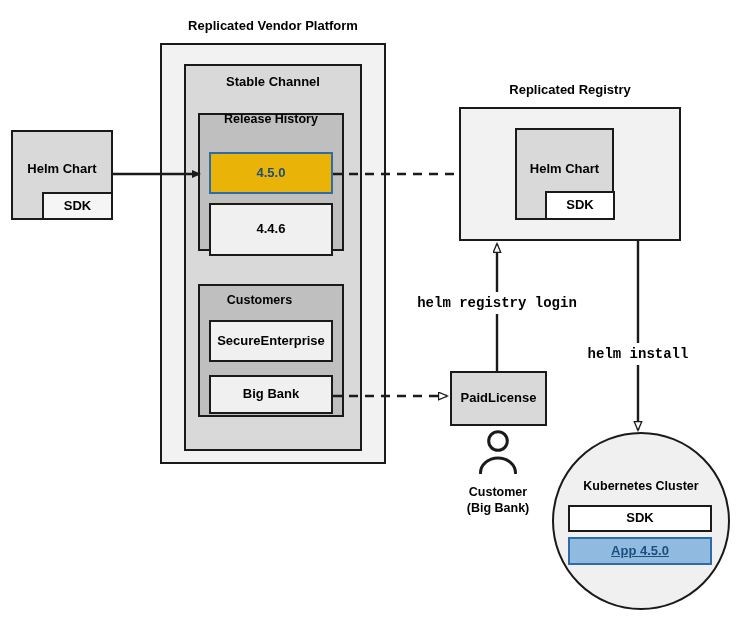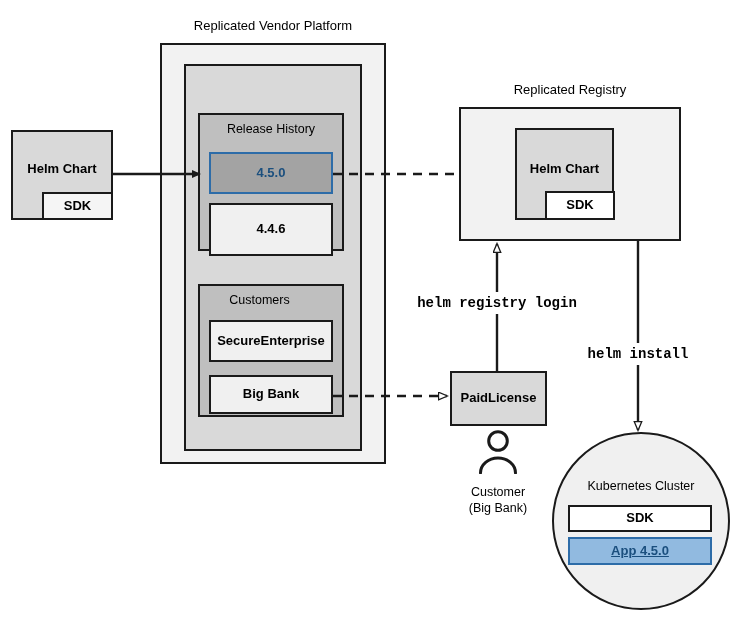--- a/index.html
+++ b/index.html
@@ -31,21 +31,21 @@
     font-weight: bold;
     line-height: 1.15;
   }
   .title-label {
     position: absolute;
     box-sizing: border-box;
     display: flex;
     align-items: center;
     justify-content: center;
     text-align: center;
-    font-weight: normal;
+    font-weight: bold;
     color: #000000;
     white-space: pre;
   }
   
   #platform-box {
     left: 160px; top: 43px; width: 226px; height: 421px;
     background: #f2f2f2;
     border: 2px solid #1a1a1a;
   }
   #platform-title {
@@ -60,36 +60,36 @@
   #channel-title {
     left: 184px; top: 72px; width: 178px; height: 18px;
     font-size: 13px;
   }
   #release-box {
     left: 198px; top: 113px; width: 146px; height: 138px;
     background: #bfbfbf;
     border: 2px solid #1a1a1a;
   }
   #release-title {
-    left: 198px; top: 120px; width: 146px; height: 18px;
+    left: 198px; top: 110px; width: 146px; height: 18px;
     font-size: 12.5px;
   }
   #customers-box {
     left: 198px; top: 284px; width: 146px; height: 133px;
     background: #bfbfbf;
     border: 2px solid #1a1a1a;
   }
   #customers-title {
     left: 198px; top: 291px; width: 123px; height: 18px;
     font-size: 12.5px;
   }
   
   #release-450 {
     left: 209px; top: 152px; width: 124px; height: 42px;
-    background: #a3a3a3;
+    background: #eab308;
     border: 2px solid #2d6ca8;
     color: #1b4f7e;
     font-size: 13px;
   }
   #release-446 {
     left: 209px; top: 203px; width: 124px; height: 53px;
     background: #f0f0f0;
     border: 2px solid #1a1a1a;
     font-size: 13px;
   }
@@ -258,20 +258,21 @@
     <g>
       <line x1="638" y1="241" x2="638" y2="430" stroke="#1a1a1a" stroke-width="2.4" marker-end="url(#arrow-open)"></line>
     </g>
   </svg>
 
   <div class="title-label" id="platform-title">Replicated Vendor Platform</div>
 
   <div class="node" id="platform-box"></div>
 
   <div class="node" id="channel-box"></div>
+  <div class="title-label" id="channel-title">Stable Channel</div>
 
   <div class="node" id="release-box"></div>
   <div class="title-label" id="release-title">Release History</div>
 
   <div class="node" id="release-450">4.5.0</div>
 
   <div class="node" id="release-446">4.4.6</div>
 
   <div class="node" id="customers-box"></div>
   <div class="title-label" id="customers-title">Customers</div>

